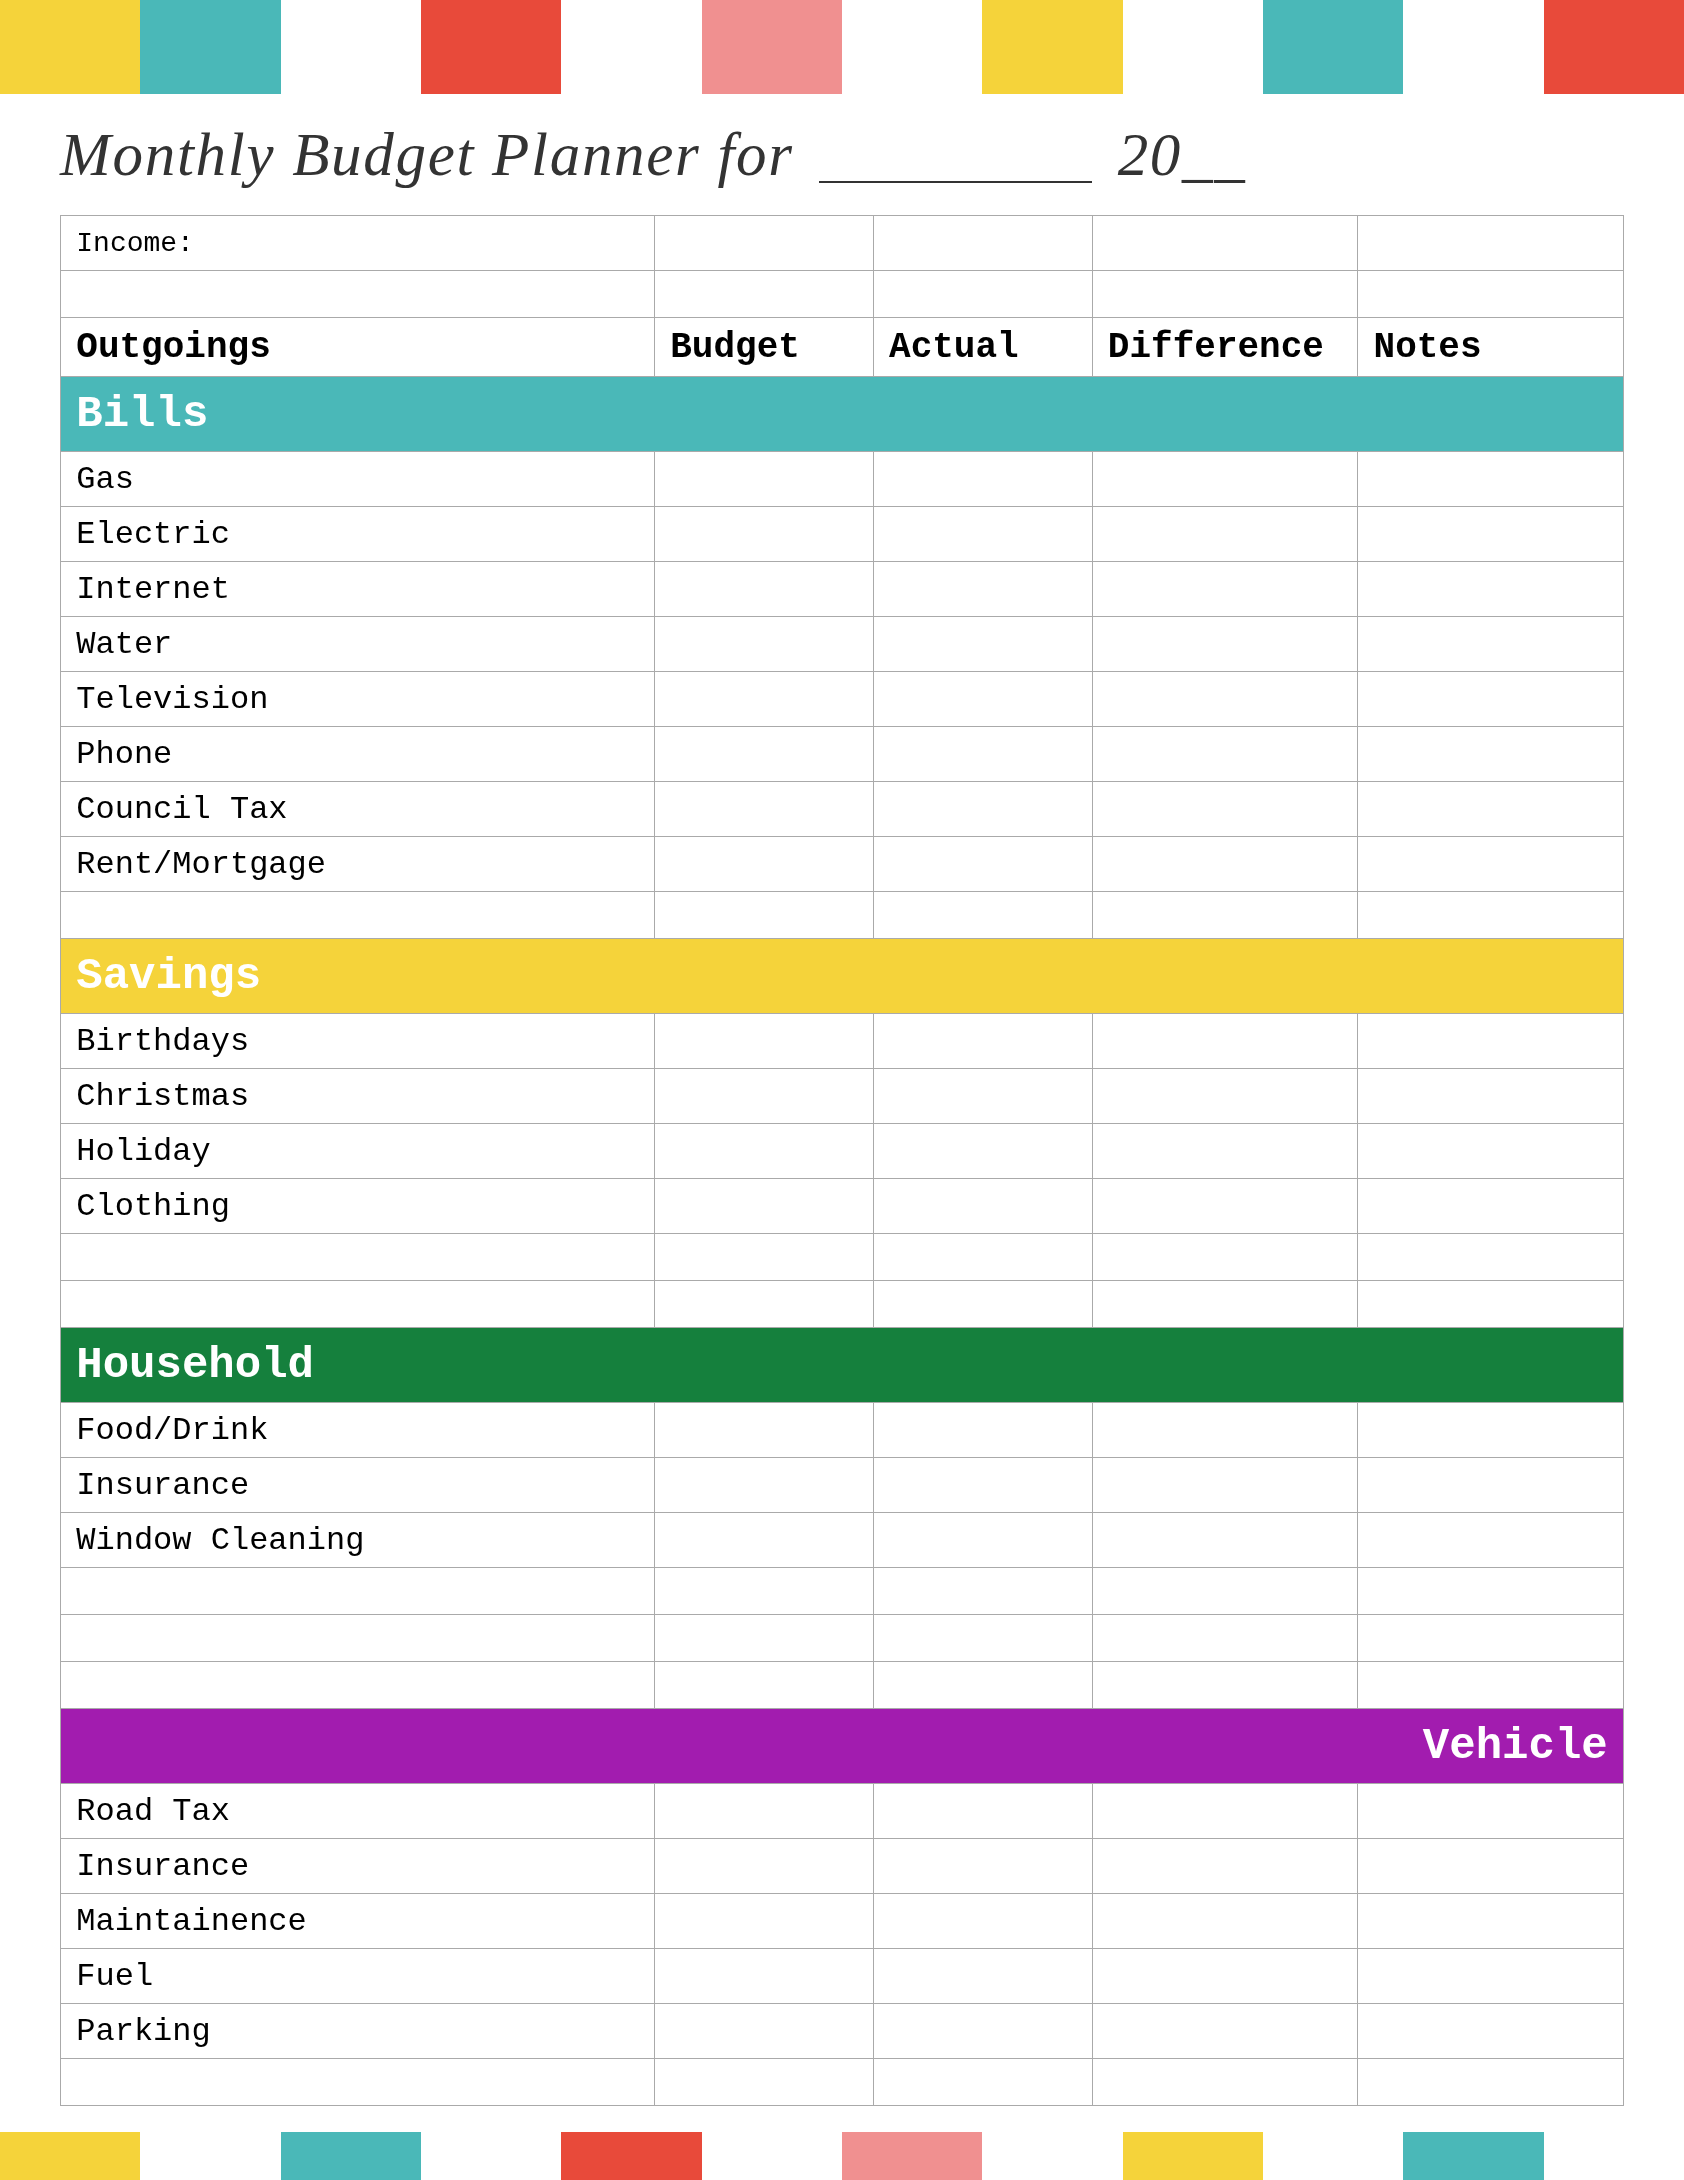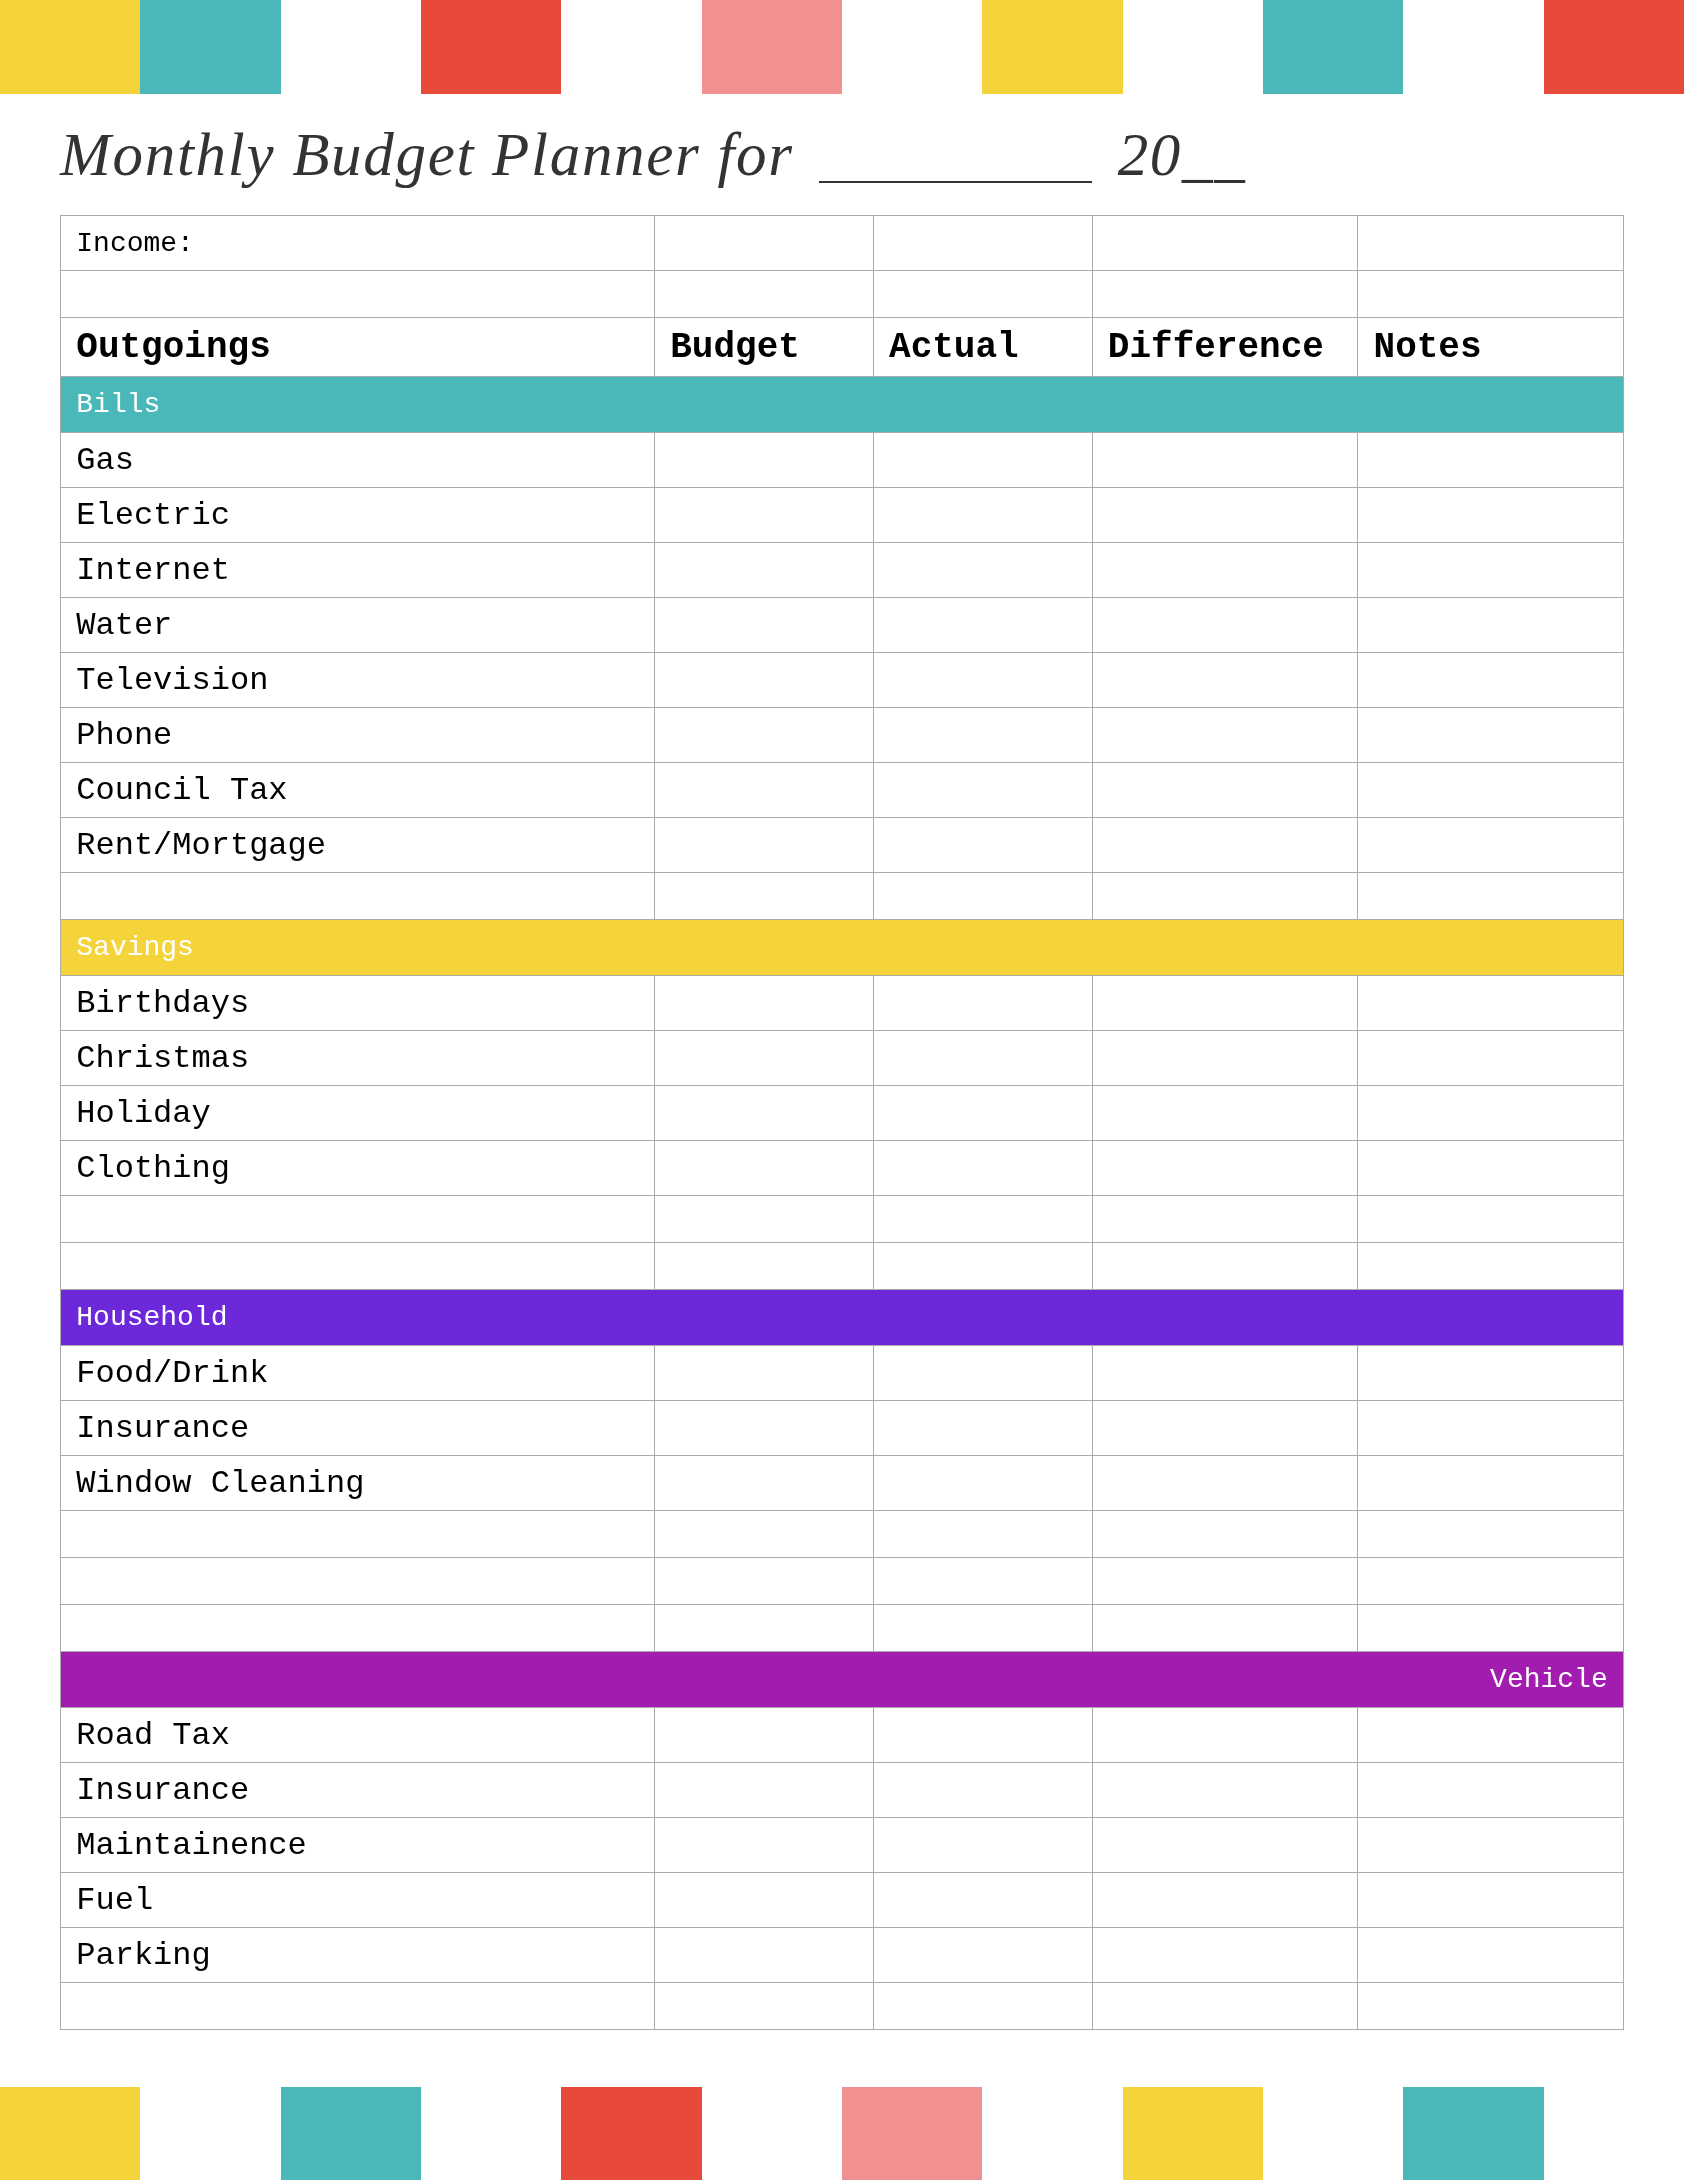--- a/index.html
+++ b/index.html
@@ -99,32 +99,32 @@
     }
 
     .header-row td {
       font-size: 36px;
       font-weight: bold;
     }
 
     .section-header td {
       background-color: #4ab8b8;
       color: white;
-      font-size: 28px;
-      font-weight: normal;
+      font-size: 44px;
+      font-weight: bold;
       padding: 12px 15.3px;
     }
 
     .section-header.savings td {
       background-color: #f5d33a;
       color: white;
     }
 
     .section-header.household td {
-      background-color: #6d28d9;
+      background-color: #15803d;
       color: white;
       margin-top: 8px;
     }
 
     .section-header.vehicle td {
       background-color: #a21caf;
       color: white;
       text-align: right;
     }
 

